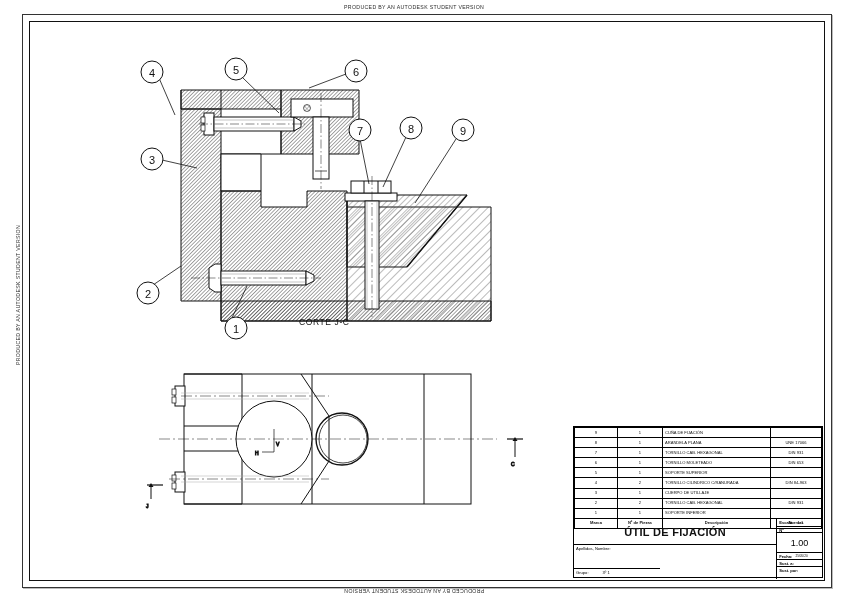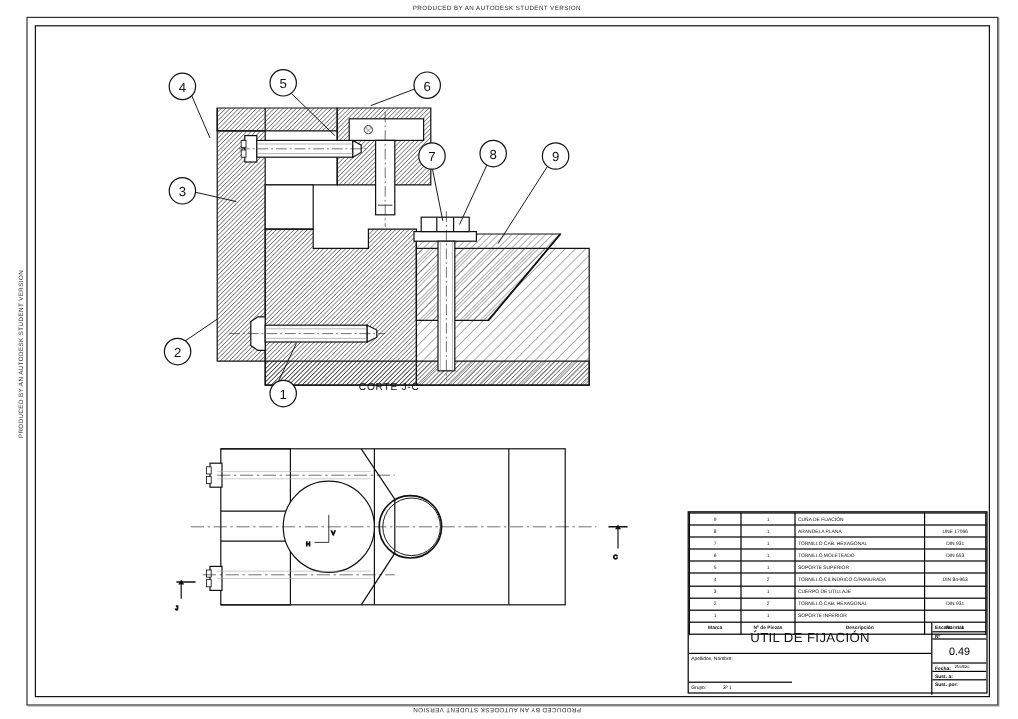--- a/index.html
+++ b/index.html
@@ -63,21 +63,21 @@
   .c-desc{text-align:left;padding-left:3px;}
   .c-norm{width:46px;text-align:center;}
   .hdr td{font-weight:bold;font-size:4.1px;}
 
   
   .tb-low{position:absolute;left:0;top:92px;width:100%;height:60px;}
   .tb-low .lrow{display:flex;width:100%;box-sizing:border-box;}
   .col-main{width:204px;box-sizing:border-box;border-right:0.7px solid #000;}
   .col-side{width:45px;box-sizing:border-box;}
 
-  .cell{box-sizing:border-box;border-bottom:0.7px solid #000;}
+  .cell{box-sizing:border-box;border-bottom:0.7px solid #000;font-weight:bold;}
 
   .title-big{
     height:26px;display:flex;align-items:center;justify-content:center;
     font-size:11px;letter-spacing:.3px;color:#111;
   }
   .sub-wrap{display:flex;height:34px;}
   .sub-left{
     width:118px;box-sizing:border-box;border-right:0.7px solid #000;
     display:flex;align-items:center;justify-content:center;
     font-size:8px;color:#111;letter-spacing:.2px;
@@ -385,21 +385,21 @@
         </div>
 
         <div class="col-side">
           <div class="s-cell s-escala">
             <span class="bold">Escala:</span>
             <span class="val">1:1</span>
           </div>
           <div class="s-cell s-nlab">
             <span class="bold">Nº</span>
           </div>
-          <div class="s-cell s-num">0.49</div>
+          <div class="s-cell s-num">1.00</div>
           <div class="s-cell s-fecha">
             <span class="bold">Fecha:</span>
             <span class="tiny">25/05/20</span>
           </div>
           <div class="s-cell s-sust">
             <span class="bold">Sust. a:</span>
             <span class="val"></span>
           </div>
           <div class="s-cell s-sust2">
             <span class="bold">Sust. por:</span>

